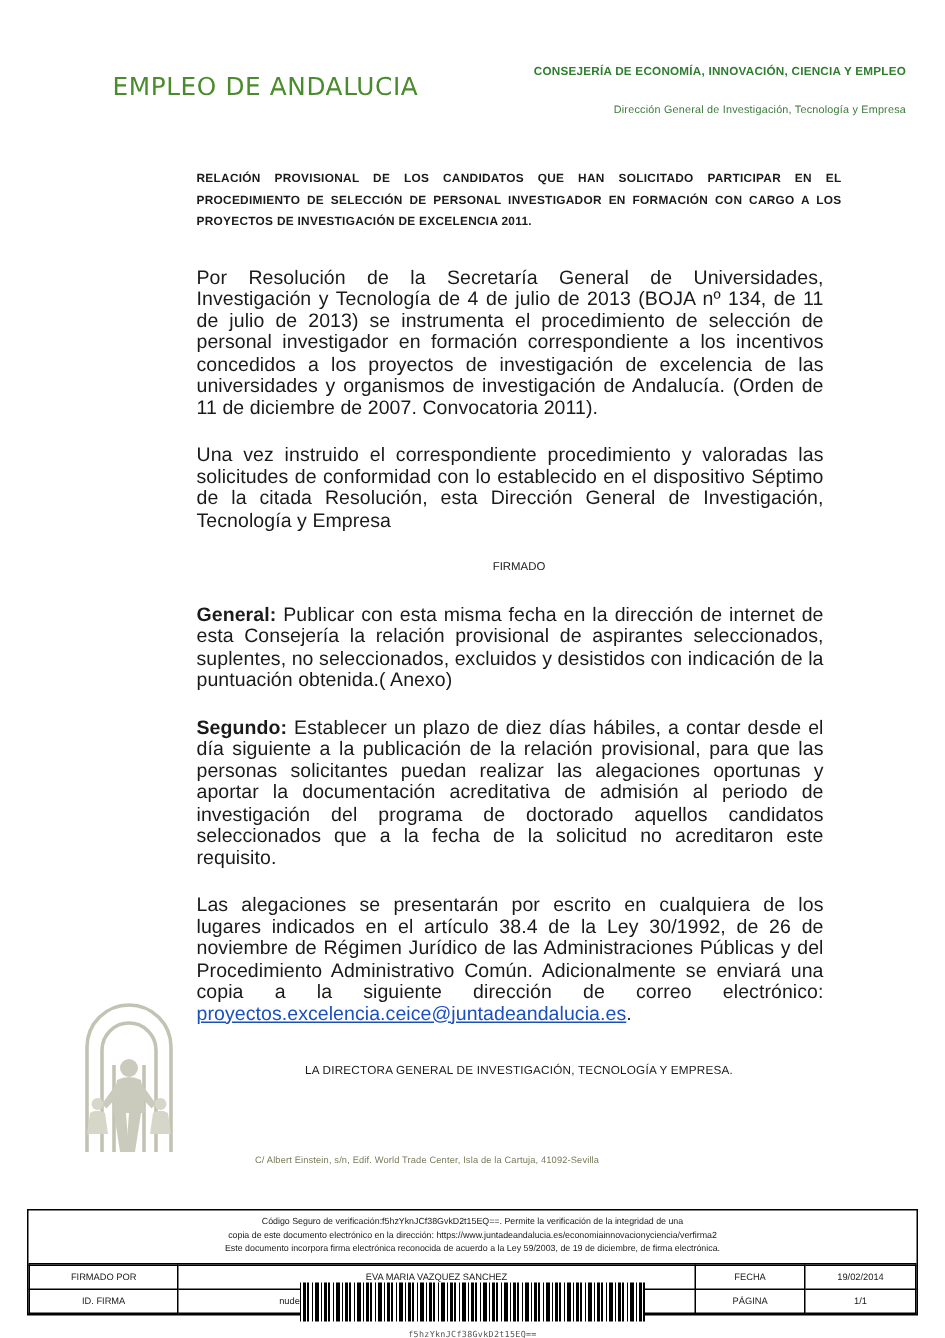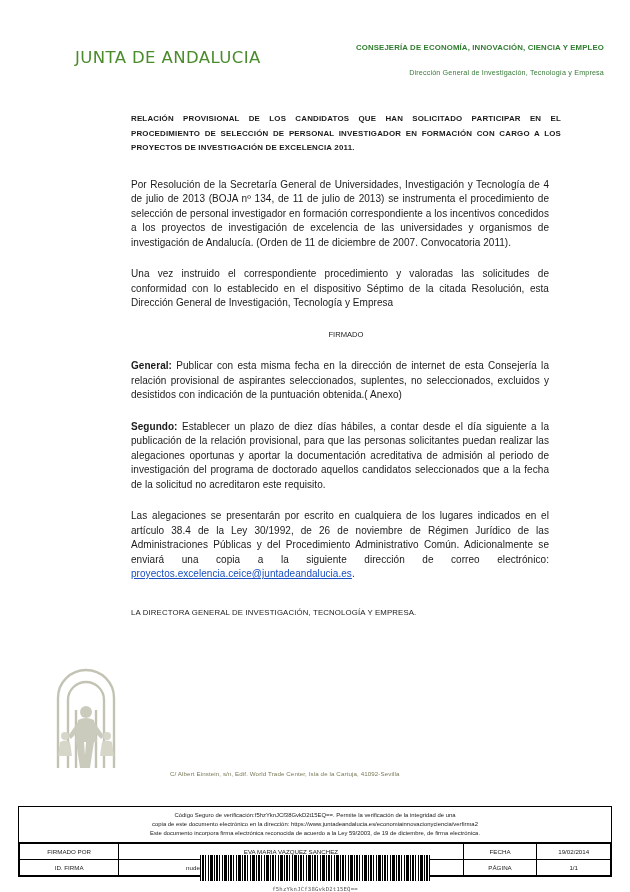--- a/index.html
+++ b/index.html
@@ -75,39 +75,40 @@
   }
   .title {
     font-size: 7.9px;
     font-weight: bold;
     line-height: 14.5px;
     text-align: justify;
     letter-spacing: 0.2px;
     margin-bottom: 22px;
   }
   p.para {
-    font-size: 10px;
+    font-size: 13px;
     line-height: 14.5px;
     text-align: justify;
     margin: 0 12px 17px 0;
     letter-spacing: 0.05px;
   }
   .centered {
     text-align: center;
     font-size: 7.6px;
     margin: 0 0 17px 0;
     line-height: 14.5px;
   }
   .lead {
     font-weight: bold;
   }
   .email-link {
     color: #1a4fbf;
   }
   .signature-line {
+    text-align: center;
     font-size: 7.8px;
     margin-top: 26px;
     letter-spacing: 0.15px;
   }
 
   
   .watermark {
     position: absolute;
     left: 48px;
     top: 650px;
@@ -203,21 +204,21 @@
     margin-top: 1px;
     letter-spacing: 0.2px;
   }
 </style>
 </head>
 <body>
 
 <div class="page">
 
   <div class="header">
-    <div class="logo-junta">JUNTA DE ANDALUCIA</div>
+    <div class="logo-junta">EMPLEO DE ANDALUCIA</div>
     <div class="header-text">
       <div class="header-line1">CONSEJERÍA DE ECONOMÍA, INNOVACIÓN, CIENCIA Y EMPLEO</div>
       <div class="header-line2">Dirección General de Investigación, Tecnología y Empresa</div>
     </div>
   </div>
 
   <div class="content">
     <div class="title">RELACIÓN PROVISIONAL DE LOS CANDIDATOS QUE HAN SOLICITADO PARTICIPAR EN EL PROCEDIMIENTO DE SELECCIÓN DE PERSONAL INVESTIGADOR EN FORMACIÓN CON CARGO A LOS PROYECTOS DE INVESTIGACIÓN DE EXCELENCIA 2011.</div>
 
     <p class="para">Por Resolución de la Secretaría General de Universidades, Investigación y Tecnología de 4 de julio de 2013 (BOJA nº 134, de 11 de julio de 2013) se instrumenta el procedimiento de selección de personal investigador en formación correspondiente a los incentivos concedidos a los proyectos de investigación de excelencia de las universidades y organismos de investigación de Andalucía. (Orden de 11 de diciembre de 2007. Convocatoria 2011).</p>

